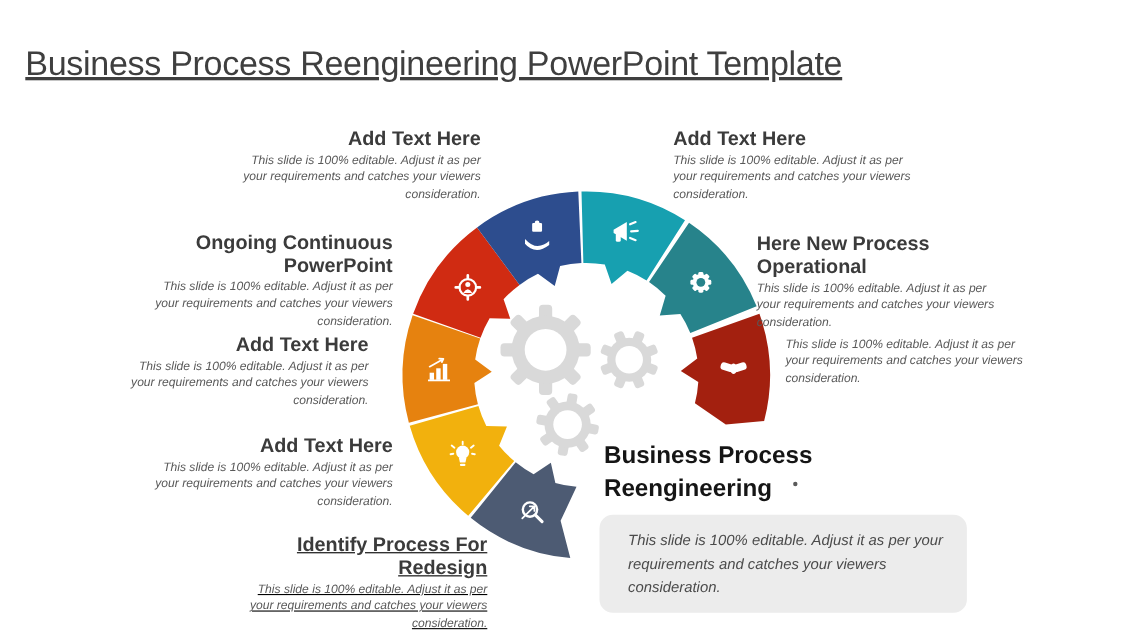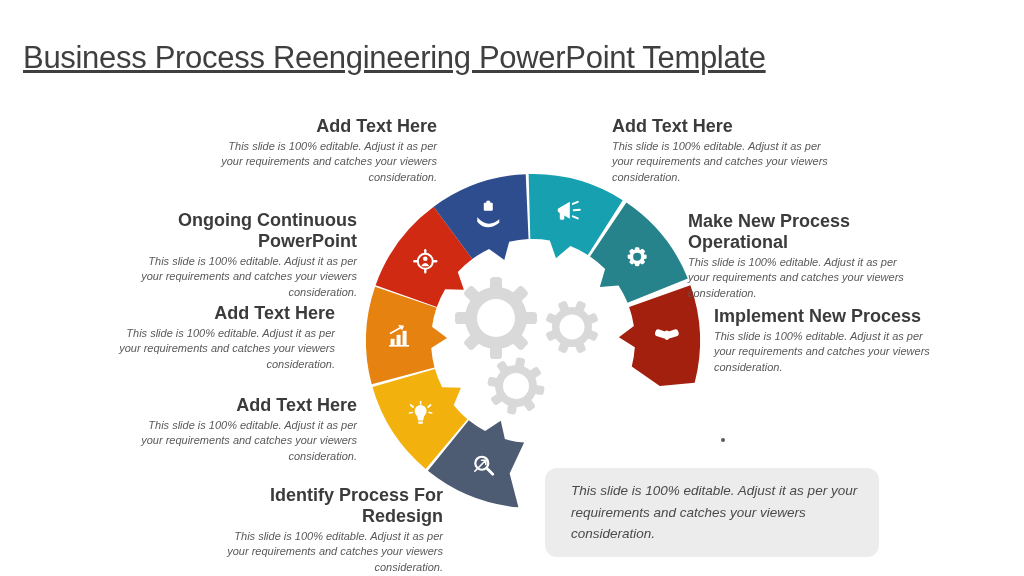--- a/index.html
+++ b/index.html
@@ -147,42 +147,42 @@
     <div class="note-title">Add Text Here</div>
     <div class="note-body">This slide is 100% editable. Adjust it as per your requirements and catches your viewers consideration.</div>
   </div>
 
   <div class="note align-right" style="top:210px;right:667px;width:228px;">
     <div class="note-title">Ongoing Continuous PowerPoint</div>
     <div class="note-body">This slide is 100% editable. Adjust it as per your requirements and catches your viewers consideration.</div>
   </div>
 
   <div class="note align-left" style="top:211px;left:688px;">
-    <div class="note-title">Make New Process Operational</div>
+    <div class="note-title">Here New Process Operational</div>
     <div class="note-body">This slide is 100% editable. Adjust it as per your requirements and catches your viewers consideration.</div>
   </div>
 
   <div class="note align-right" style="top:303px;right:689px;">
     <div class="note-title">Add Text Here</div>
     <div class="note-body">This slide is 100% editable. Adjust it as per your requirements and catches your viewers consideration.</div>
   </div>
 
   <div class="note align-left" style="top:306px;left:714px;">
-    <div class="note-title">Implement New Process</div>
     <div class="note-body">This slide is 100% editable. Adjust it as per your requirements and catches your viewers consideration.</div>
   </div>
 
   <div class="note align-right" style="top:395px;right:667px;">
     <div class="note-title">Add Text Here</div>
     <div class="note-body">This slide is 100% editable. Adjust it as per your requirements and catches your viewers consideration.</div>
   </div>
 
-  <div class="note align-right" style="top:485px;right:581px;">
+  <div class="note align-right" style="top:485px;right:581px;text-decoration:underline;">
     <div class="note-title">Identify Process For Redesign</div>
     <div class="note-body">This slide is 100% editable. Adjust it as per your requirements and catches your viewers consideration.</div>
   </div>
 
+  <div class="main-heading">Business Process Reengineering</div>
   <div class="heading-dot"></div>
   <div class="description-box">
     <span>This slide is 100% editable. Adjust it as per your requirements and catches your viewers consideration.</span>
   </div>
 
 </div>
 
 </body></html>

